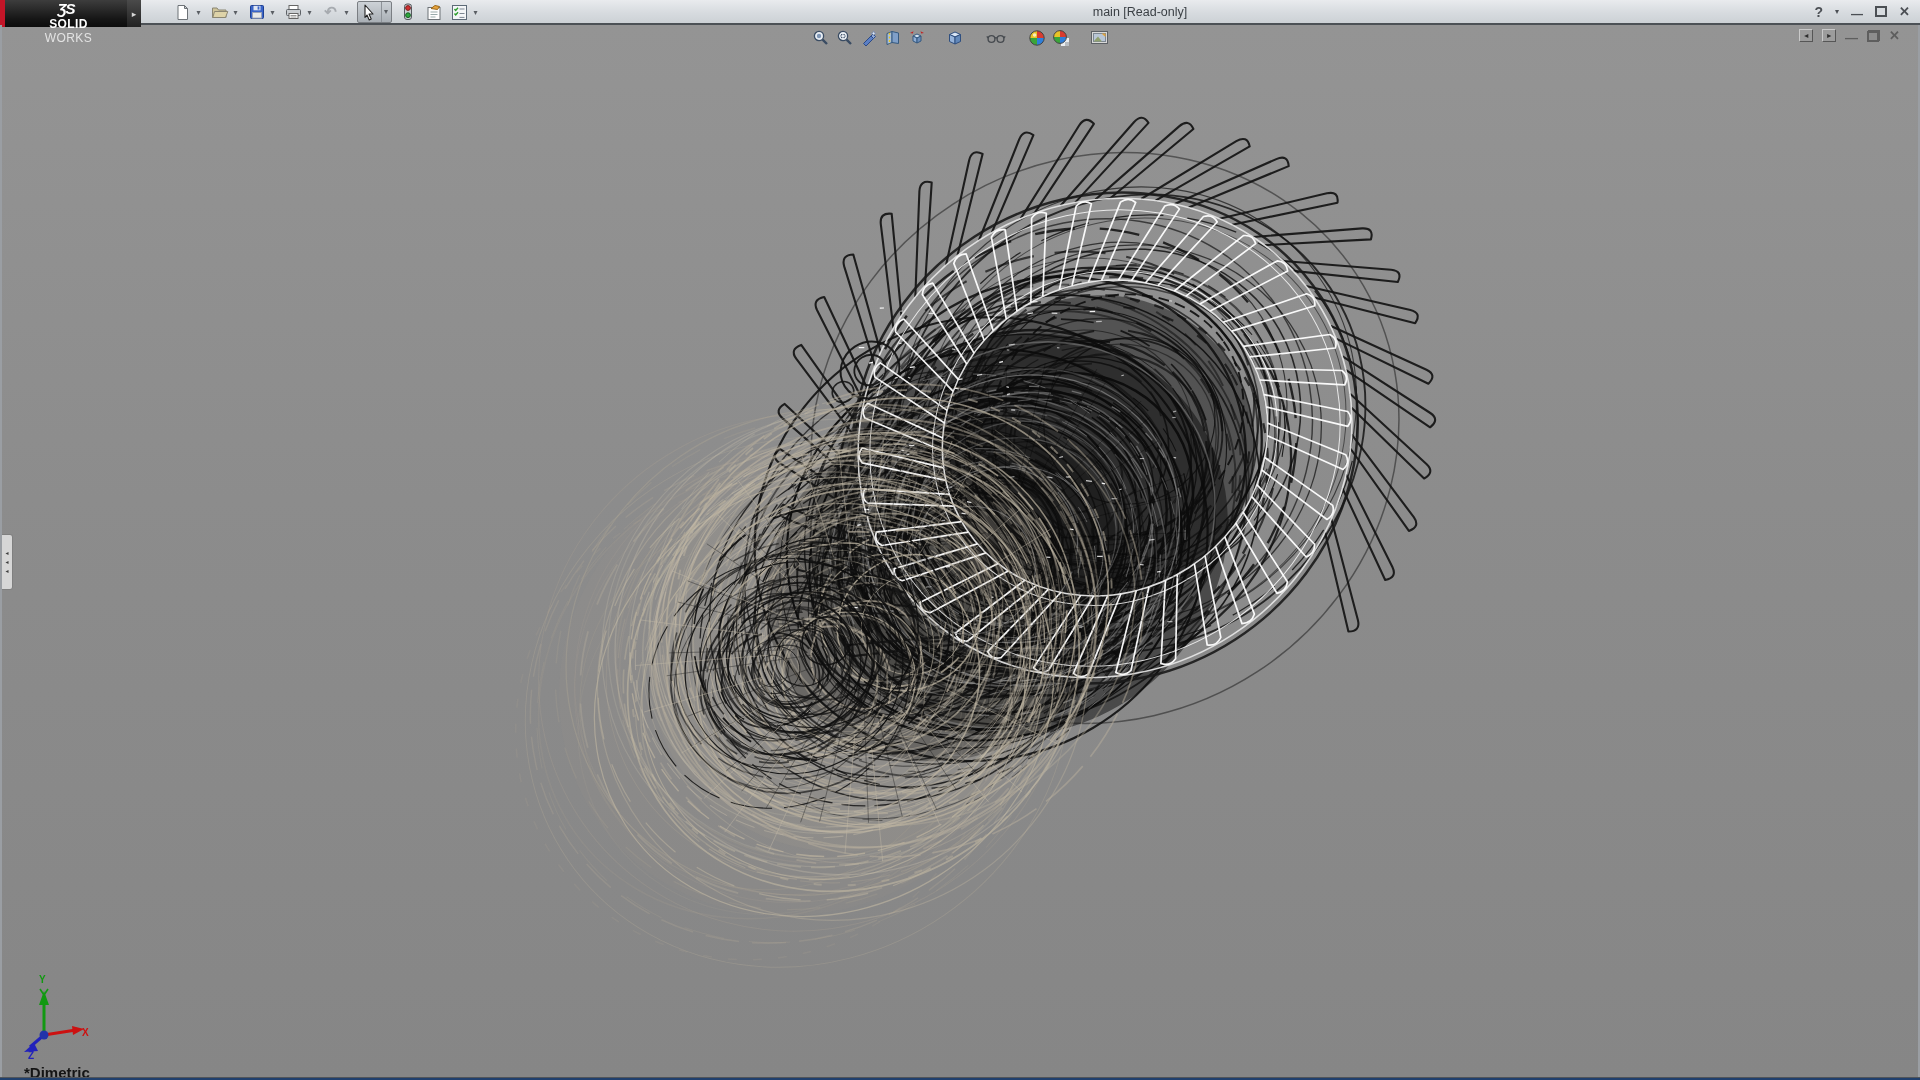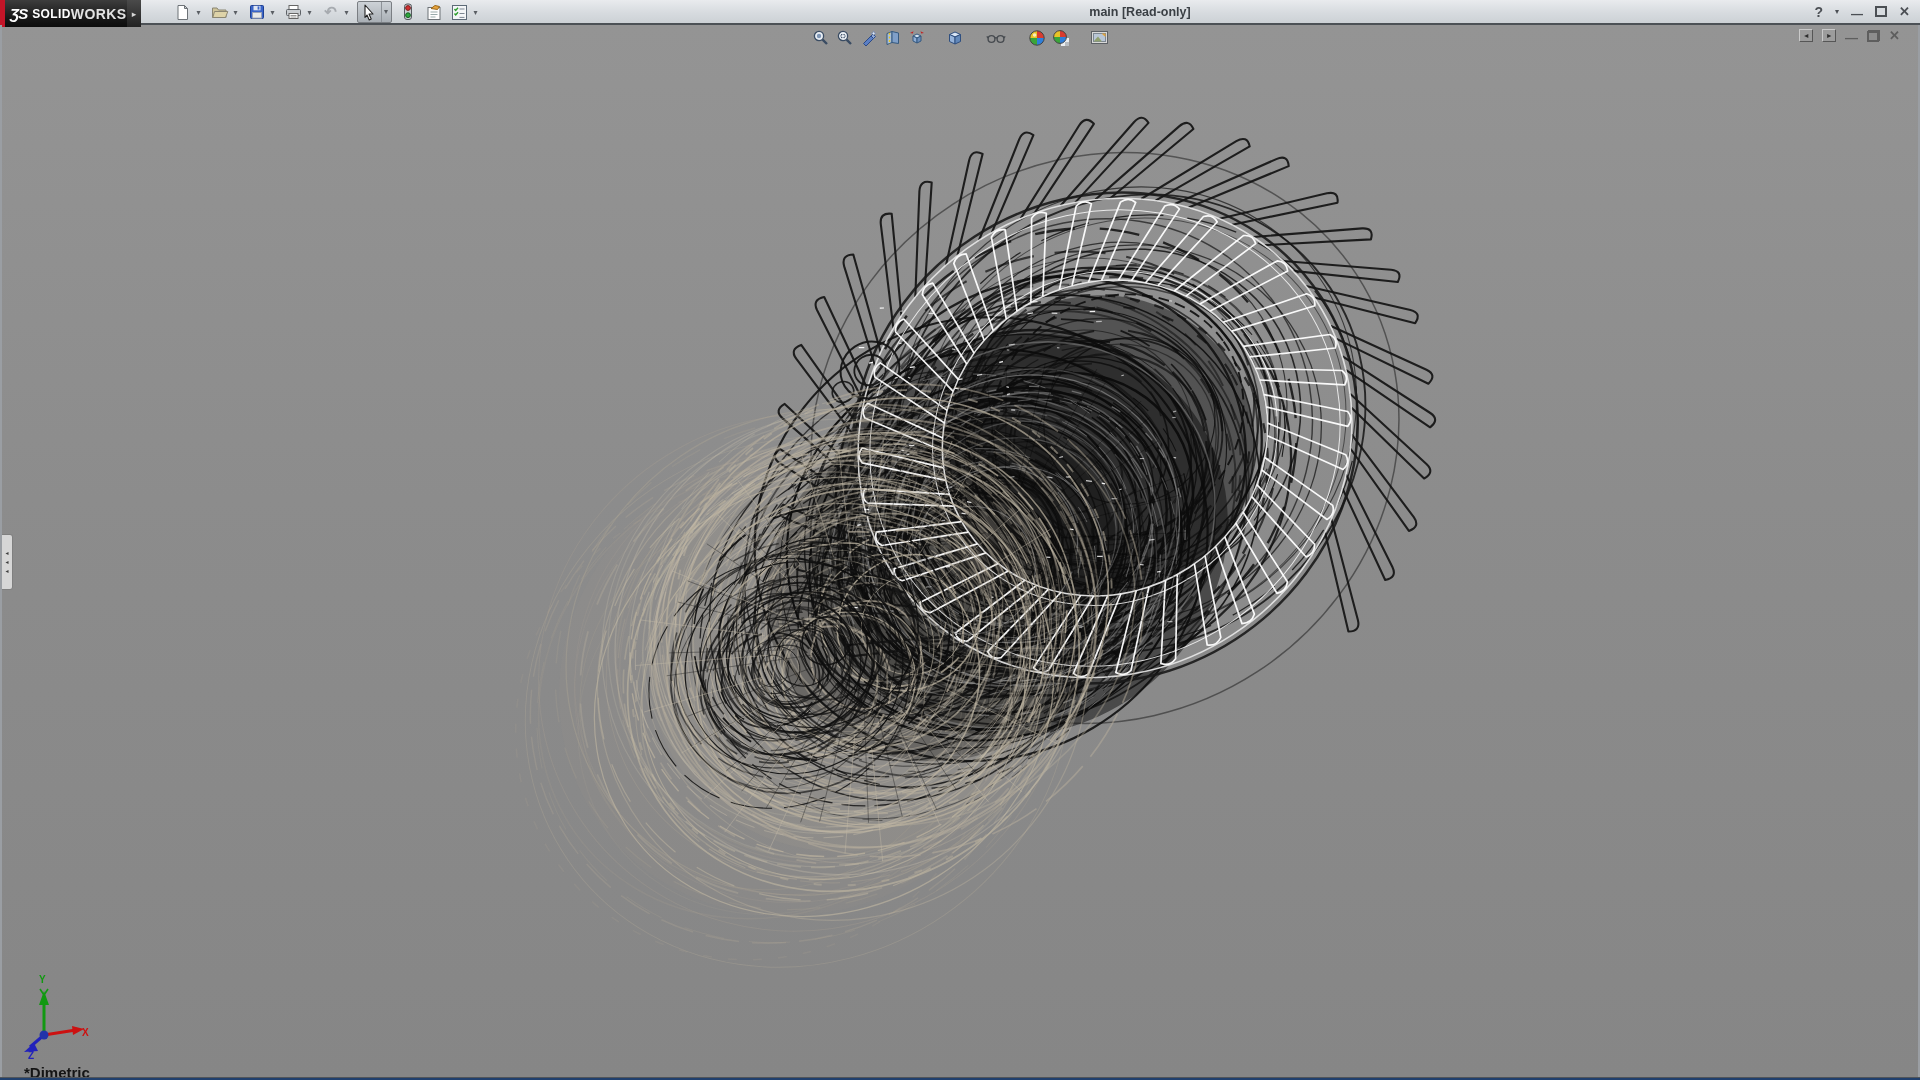--- a/index.html
+++ b/index.html
@@ -4,25 +4,25 @@
 <style>
   * { margin:0; padding:0; box-sizing:border-box; }
   html,body { width:1920px; height:1080px; overflow:hidden; font-family:"Liberation Sans", sans-serif; background:#55585c; }
   #app { position:relative; width:1920px; height:1080px; background:#55585c; }
 
   
   .titlebar { position:absolute; left:0; top:0; width:1920px; height:25px;
     background:linear-gradient(180deg,#e9ebee 0%,#d7dbdf 55%,#ccd1d5 100%);
     border-bottom:2px solid #4c5156; }
   .logo-block { position:absolute; left:0; top:0; width:127px; height:27px; z-index:5;
-    background:linear-gradient(180deg,#3d3d3d,#161616 70%,#0c0c0c); display:flex; align-items:center; padding-left:10px; }
+    background:linear-gradient(180deg,#3d3d3d,#161616 70%,#0c0c0c); display:flex; align-items:center; padding-left:10px;flex-direction:column; }
   .logo-red { position:absolute; left:0; top:0; width:5px; height:27px; background:#c41528; }
   .logo-mark { color:#fff; font-size:15px; font-style:italic; font-weight:bold; margin-right:5px; letter-spacing:-1px;}
   .logo-bold { color:#fff; font-size:12px; font-weight:bold; letter-spacing:.4px; }
-  .logo-light { color:#e3e3e3; font-size:14px; font-weight:700; letter-spacing:.4px; }
+  .logo-light { color:#e3e3e3; font-size:12px; font-weight:400; letter-spacing:.4px; }
   .logo-expand { position:absolute; left:127px; top:0; width:14px; height:27px; z-index:5;
     background:linear-gradient(180deg,#4a4a4a,#222); color:#d6d6d6; font-size:9px;
     display:flex; align-items:center; justify-content:center; cursor:pointer; }
 
   
   .toolbar { position:absolute; left:172px; top:1px; height:22px; display:flex; align-items:center; gap:5px; z-index:4; }
   .tb { display:flex; align-items:center; height:22px; padding:0 1px; }
   .tb .ic { width:19px; height:18px; display:flex; align-items:center; justify-content:center; }
   .caret { font-size:8px; color:#5a5e63; margin-left:2px; width:9px; text-align:center; }
   .tb.pressed { border:1px solid #7a7e83; background:linear-gradient(180deg,#cdd2d7,#a9afb5); border-radius:2px; }
@@ -178,21 +178,21 @@
               <line x1="8.5" y1="5" x2="13.5" y2="5" stroke="#7d8792"></line>
               <path d="M3.5 9.5 l1.2 1.4 L7 8.3" stroke="#2a9d2a" stroke-width="1.4" fill="none"></path>
               <line x1="8.5" y1="9.5" x2="13.5" y2="9.5" stroke="#7d8792"></line>
               <line x1="8.5" y1="13.4" x2="13.5" y2="13.4" stroke="#7d8792"></line>
             </svg>
         </span>
           <span class="caret">▾</span>
       </div>
     </div>
 
-    <span style="position:absolute; left:1040px; top:5px; width:200px; text-align:center; font-size:12.5px; color:#3a3f44;font-weight:bold;">main [Read-only]</span>
+    <span style="position:absolute; left:1040px; top:5px; width:200px; text-align:center; font-size:12.5px; color:#3a3f44;">main [Read-only]</span>
 
     <div class="win-controls">
       <span class="wc help">?</span>
       <span class="wc caret2">▾</span>
       <span class="wc min">—</span>
       <span class="restore-sq"></span>
       <span class="wc close">✕</span>
     </div>
   </div>
 

